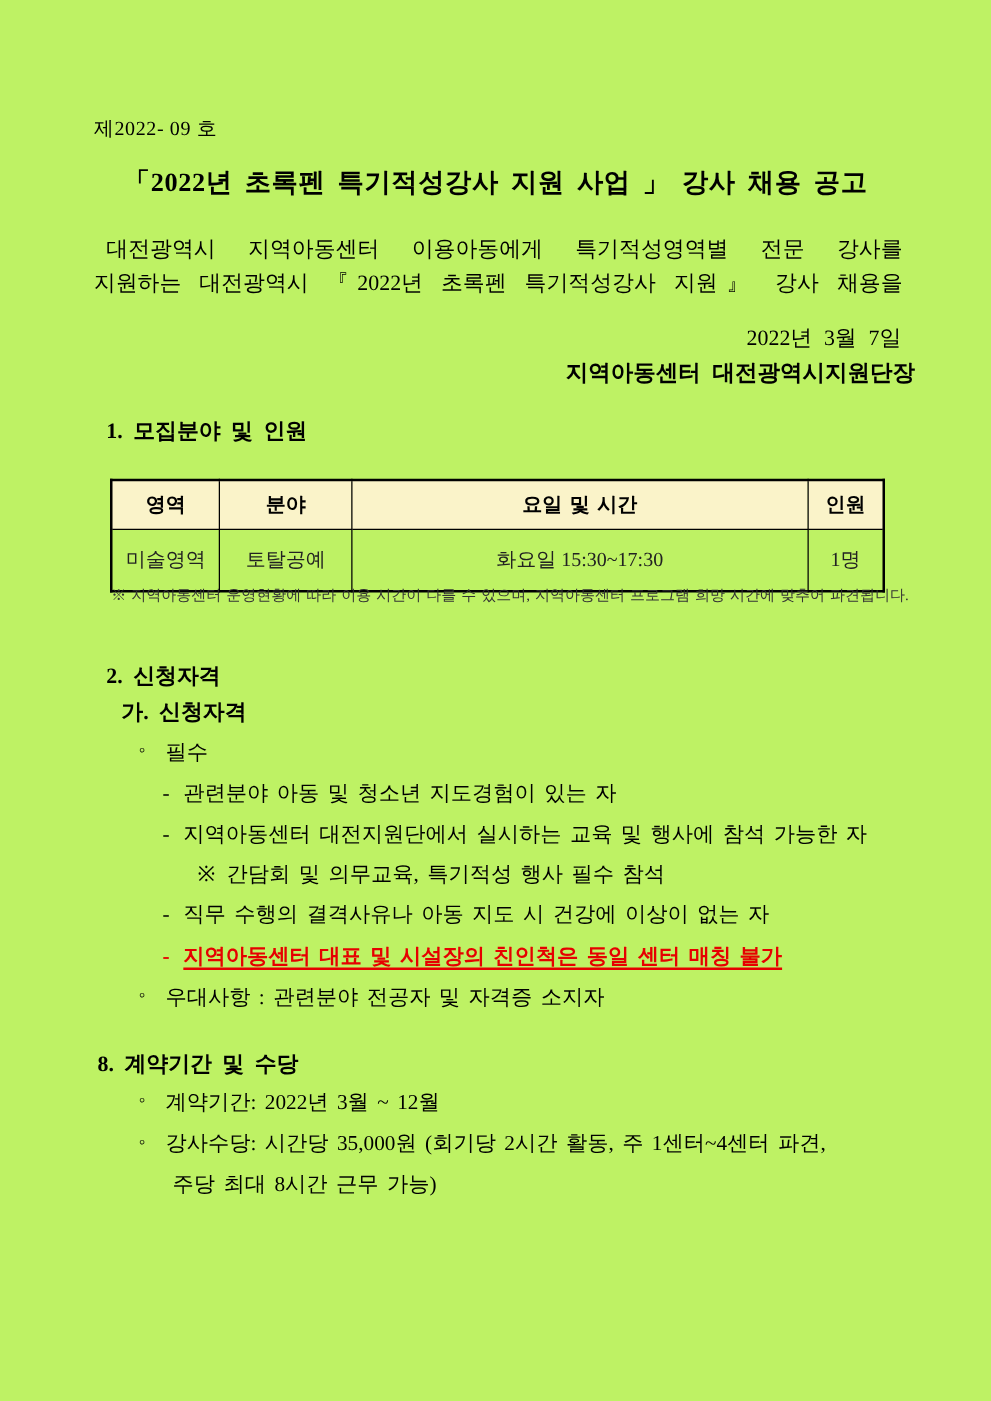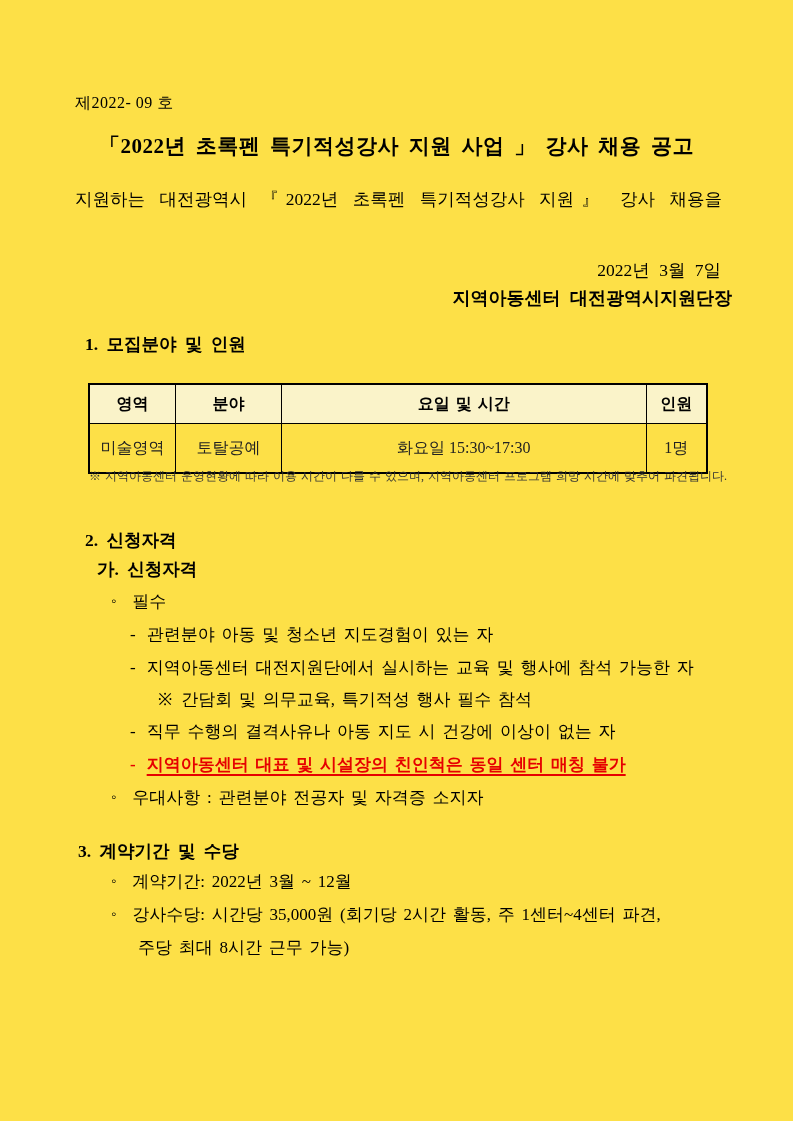--- a/index.html
+++ b/index.html
@@ -1,19 +1,19 @@
 <!DOCTYPE html>
 <html><head>
 <meta charset="utf-8">
 <style>
   html,body{margin:0;padding:0;background:#ffffff;}
   .page{
     position:relative;
     width:793px;height:1121px;
-    background:#fde047;
+    background:#bef264;
     color:#000000;
     font-family:"Liberation Serif","DejaVu Serif",serif;
     overflow:hidden;
   }
   .abs{position:absolute;}
 
   .doc-number{left:75px;top:93px;font-size:16px;letter-spacing:0.5px;}
 
   .doc-title{
     left:0;top:132px;width:793px;
@@ -61,20 +61,21 @@
 </head>
 <body>
 
 <div class="page">
 
   <div class="abs doc-number">제2022- 09 호</div>
 
   <div class="abs doc-title">「2022년 초록펜 특기적성강사 지원 사업 」 강사 채용 공고</div>
 
   <div class="abs intro">
+    <div class="j l1">대전광역시 지역아동센터 이용아동에게 특기적성영역별 전문 강사를</div>
     <div class="j">지원하는 대전광역시 『2022년 초록펜 특기적성강사 지원』 강사 채용을</div>
   </div>
 
   <div class="abs date-line">2022년 3월 7일</div>
   <div class="abs sign-line">지역아동센터 대전광역시지원단장</div>
 
   <div class="abs s-heading s1h">1. 모집분야 및 인원</div>
 
   <div class="abs table-wrap">
     <table class="rec">
@@ -136,21 +137,21 @@
   <div class="abs li lvl2 t753 red-item">
     <span class="mk">-</span>
     <span class="tx">지역아동센터 대표 및 시설장의 친인척은 동일 센터 매칭 불가</span>
   </div>
 
   <div class="abs li lvl1 t786">
     <span class="mk">◦</span>
     <span class="tx">우대사항 : 관련분야 전공자 및 자격증 소지자</span>
   </div>
 
-  <div class="abs s-heading s3h">3. 계약기간 및 수당</div>
+  <div class="abs s-heading s3h">8. 계약기간 및 수당</div>
 
   <div class="abs li lvl1 t870">
     <span class="mk">◦</span>
     <span class="tx">계약기간: 2022년 3월 ~ 12월</span>
   </div>
 
   <div class="abs li lvl1 t903">
     <span class="mk">◦</span>
     <span class="tx">강사수당: 시간당 35,000원 (회기당 2시간 활동, 주 1센터~4센터 파견,</span>
   </div>

